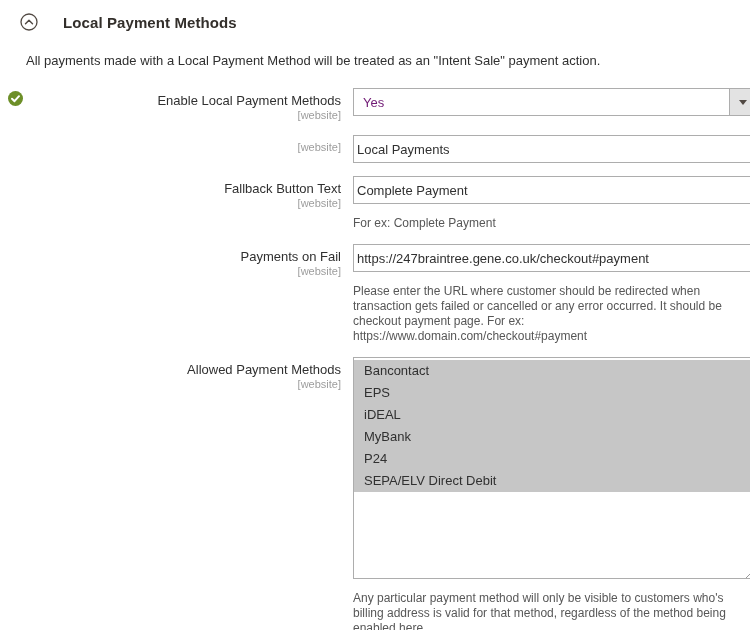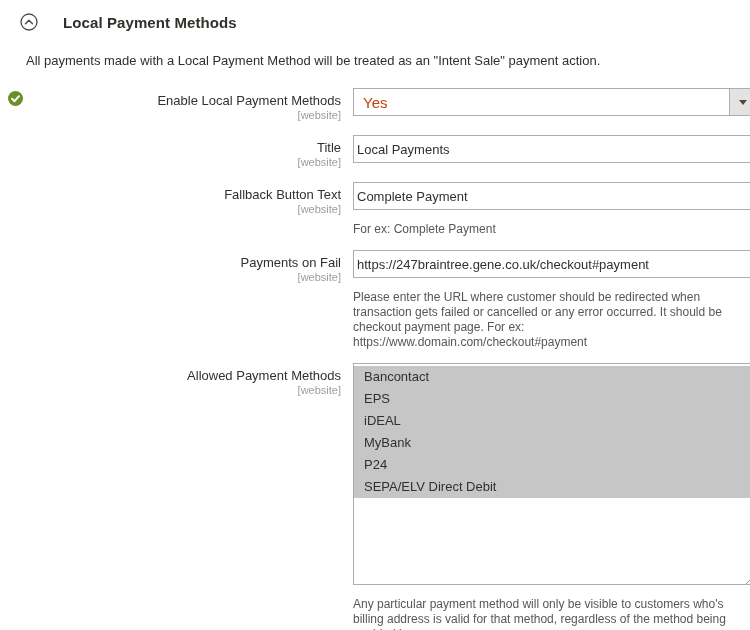--- a/index.html
+++ b/index.html
@@ -50,21 +50,21 @@
   }
 
   
   .select-box {
     width: 404px; height: 28px;
     border: 1px solid #adadad; background: #fff;
     display: flex; align-items: stretch; cursor: pointer;
   }
   .select-value {
     flex: 1; display: flex; align-items: center;
-    padding: 0 9px; font-size: 15px; color: #c2410c;
+    padding: 0 9px; font-size: 13px; color: #701a75;
   }
   .select-arrow-btn {
     width: 27px; flex: 0 0 27px;
     background: #e3e3e3; border-left: 1px solid #adadad;
     display: flex; align-items: center; justify-content: center;
   }
   .caret-down {
     width: 0; height: 0;
     border-left: 4px solid transparent;
     border-right: 4px solid transparent;
@@ -129,21 +129,20 @@
           <span class="select-value">Yes</span>
           <span class="select-arrow-btn">
             <span class="caret-down"></span>
           </span>
         </div>
       </div>
     </div>
 
     <div class="field-row">
       <div class="label-col">
-        <div class="field-label">Title</div>
         <div class="field-scope">[website]</div>
       </div>
       <div class="field-col">
         <input type="text" class="text-input" value="Local Payments" style="">
       </div>
     </div>
 
     <div class="field-row">
       <div class="label-col">
         <div class="field-label">Fallback Button Text</div>

